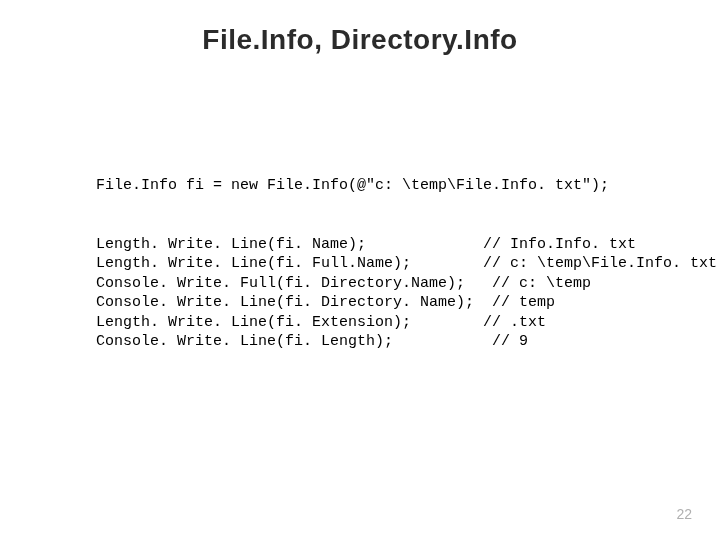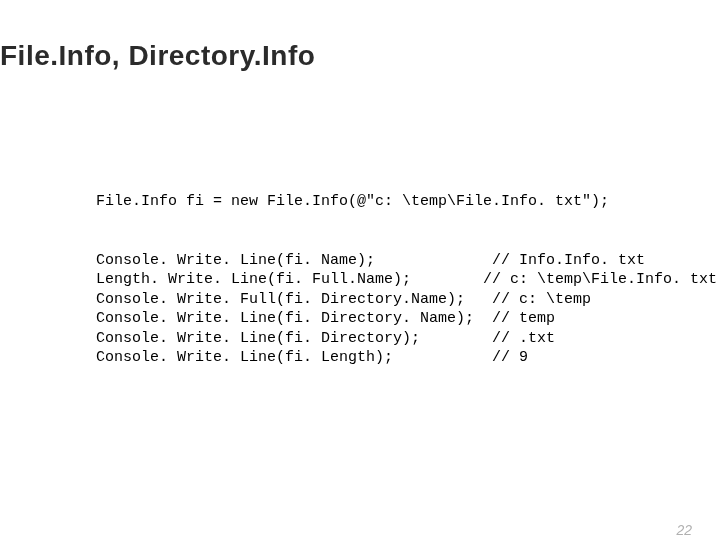--- a/index.html
+++ b/index.html
@@ -10,57 +10,55 @@
       font-family: Arial, Helvetica, sans-serif;
       position: relative;
       overflow: hidden;
     }
     .slide {
       width: 100%;
       height: 100%;
       position: relative;
     }
     .title {
-      text-align: left;
+      text-align: center;
       font-size: 28px;
       font-weight: bold;
       color: #2b2b2b;
       padding-top: 24px;
       letter-spacing: 0.5px;
-      margin-top: 16px;
     }
     .code-block {
       position: absolute;
       top: 176px;
       left: 96px;
       font-family: "Courier New", Courier, monospace;
       font-size: 15px;
       color: #000;
       line-height: 1.3;
       white-space: pre;
     }
     .page-number {
       position: absolute;
       bottom: 18px;
       right: 28px;
       font-size: 14px;
       color: #b0b0b0;
-      font-style: italic;
     }
   </style>
 </head>
 <body>
 
 <div class="slide">
   <h1 class="title">File.Info, Directory.Info</h1>
 
   <div class="code-block"><span>File.Info fi = new File.Info(@"c: \temp\File.Info. txt");</span>
 
 
-<span>Console. Write. Line(fi. Name);</span>             <span>// Info.Info. txt</span>
+<span>Length. Write. Line(fi. Name);</span>             <span>// Info.Info. txt</span>
 <span>Length. Write. Line(fi. Full.Name);</span>        <span>// c: \temp\File.Info. txt</span>
 <span>Console. Write. Full(fi. Directory.Name);</span>   <span>// c: \temp</span>
 <span>Console. Write. Line(fi. Directory. Name);</span>  <span>// temp</span>
-<span>Console. Write. Line(fi. Directory);</span>        <span>// .txt</span>
+<span>Length. Write. Line(fi. Extension);</span>        <span>// .txt</span>
 <span>Console. Write. Line(fi. Length);</span>           <span>// 9</span></div>
 
   <div class="page-number">22</div>
 </div>
 
 </body></html>

